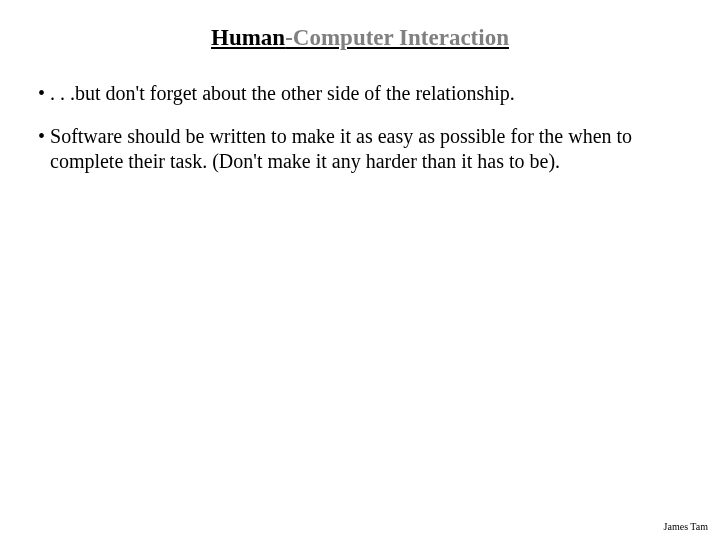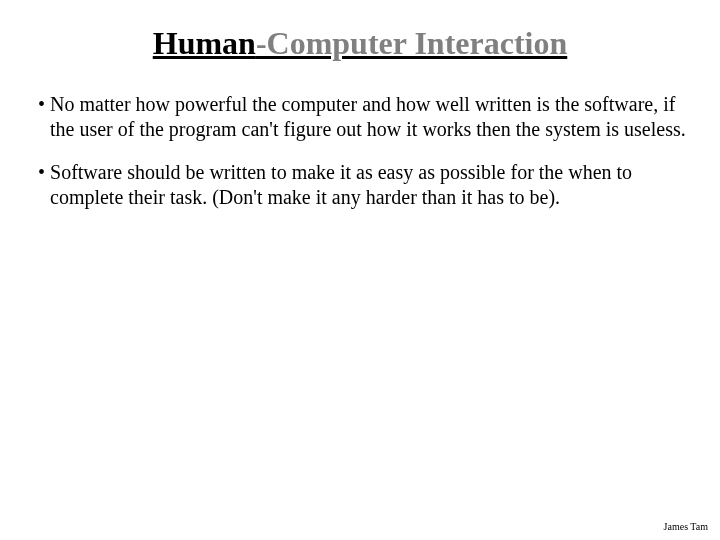--- a/index.html
+++ b/index.html
@@ -10,21 +10,21 @@
     body {
       width: 720px;
       height: 540px;
       background: #ffffff;
       font-family: "Times New Roman", Times, serif;
       position: relative;
       padding: 20px 30px;
     }
     .title {
       text-align: center;
-      font-size: 32px;
+      font-size: 23px;
       font-weight: bold;
       text-decoration: underline;
       margin-top: 5px;
       margin-bottom: 30px;
     }
     .title-human {
       color: #000000;
     }
     .title-rest {
       color: #808080;
@@ -55,17 +55,17 @@
     }
   </style>
 </head>
 <body>
 
 <h1 class="title">
   <span class="title-human">Human</span><span class="title-rest">-Computer Interaction</span>
 </h1>
 
 <ul class="bullet-list">
-  <li class="bullet-item">No matter how powerful the computer and how well written is the software, if the user of the program can't figure out how it works then the system is useless.</li>
+  <li class="bullet-item">. . .but don't forget about the other side of the relationship.</li>
   <li class="bullet-item">Software should be written to make it as easy as possible for the when to complete their task.  (Don't make it any harder than it has to be).</li>
 </ul>
 
 <div class="footer">James Tam</div>
 
 </body></html>

